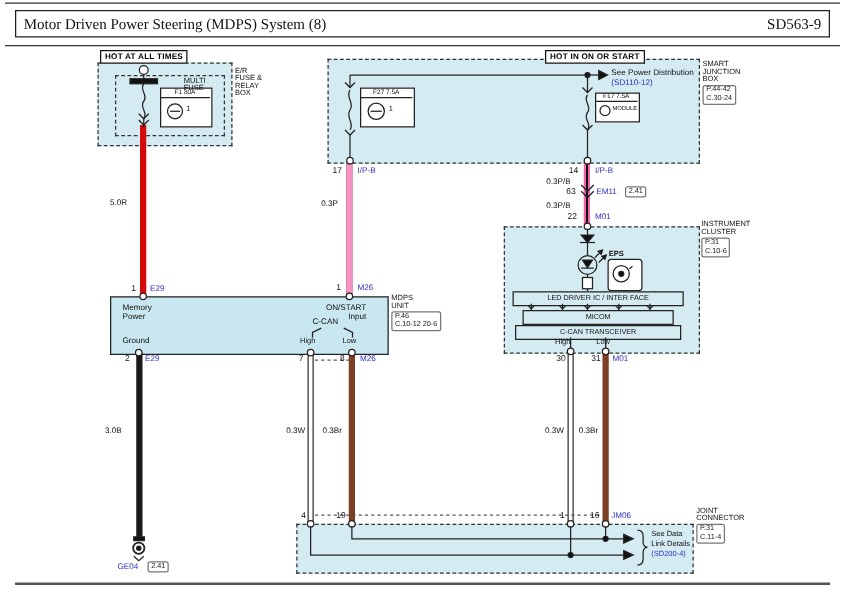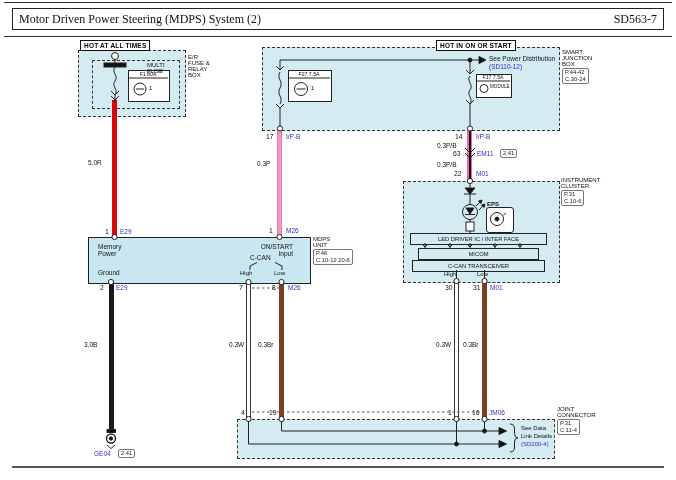--- a/index.html
+++ b/index.html
@@ -32,22 +32,22 @@
           font-size:5.8px;line-height:1.2;color:#222;z-index:5;white-space:nowrap;}
   svg{position:absolute;left:0;top:0;z-index:3;pointer-events:none;}
 </style>
 </head>
 <body>
 
 <div id="page">
 
   <div class="topline" style="top:2px"></div>
   <div id="title-box">
-    <span id="page-title">Motor Driven Power Steering (MDPS) System (2)</span>
-    <span id="page-code">SD563-7</span>
+    <span id="page-title">Motor Driven Power Steering (MDPS) System (8)</span>
+    <span id="page-code">SD563-9</span>
   </div>
   <div class="topline" style="top:36px"></div>
   <div id="bottom-line"></div>
 
   <div class="panel" style="left:78px;top:50px;width:106px;height:65px"></div>
   <div class="inner-dash" style="left:92px;top:60px;width:86px;height:47px"></div>
   <div class="panel" style="left:262px;top:47px;width:296px;height:82px"></div>
   <div class="solid-box" style="left:88px;top:237px;width:221px;height:45px"></div>
   <div class="panel" style="left:403px;top:181px;width:155px;height:100px"></div>
   <div class="panel" style="left:237px;top:419px;width:316px;height:38px"></div>

